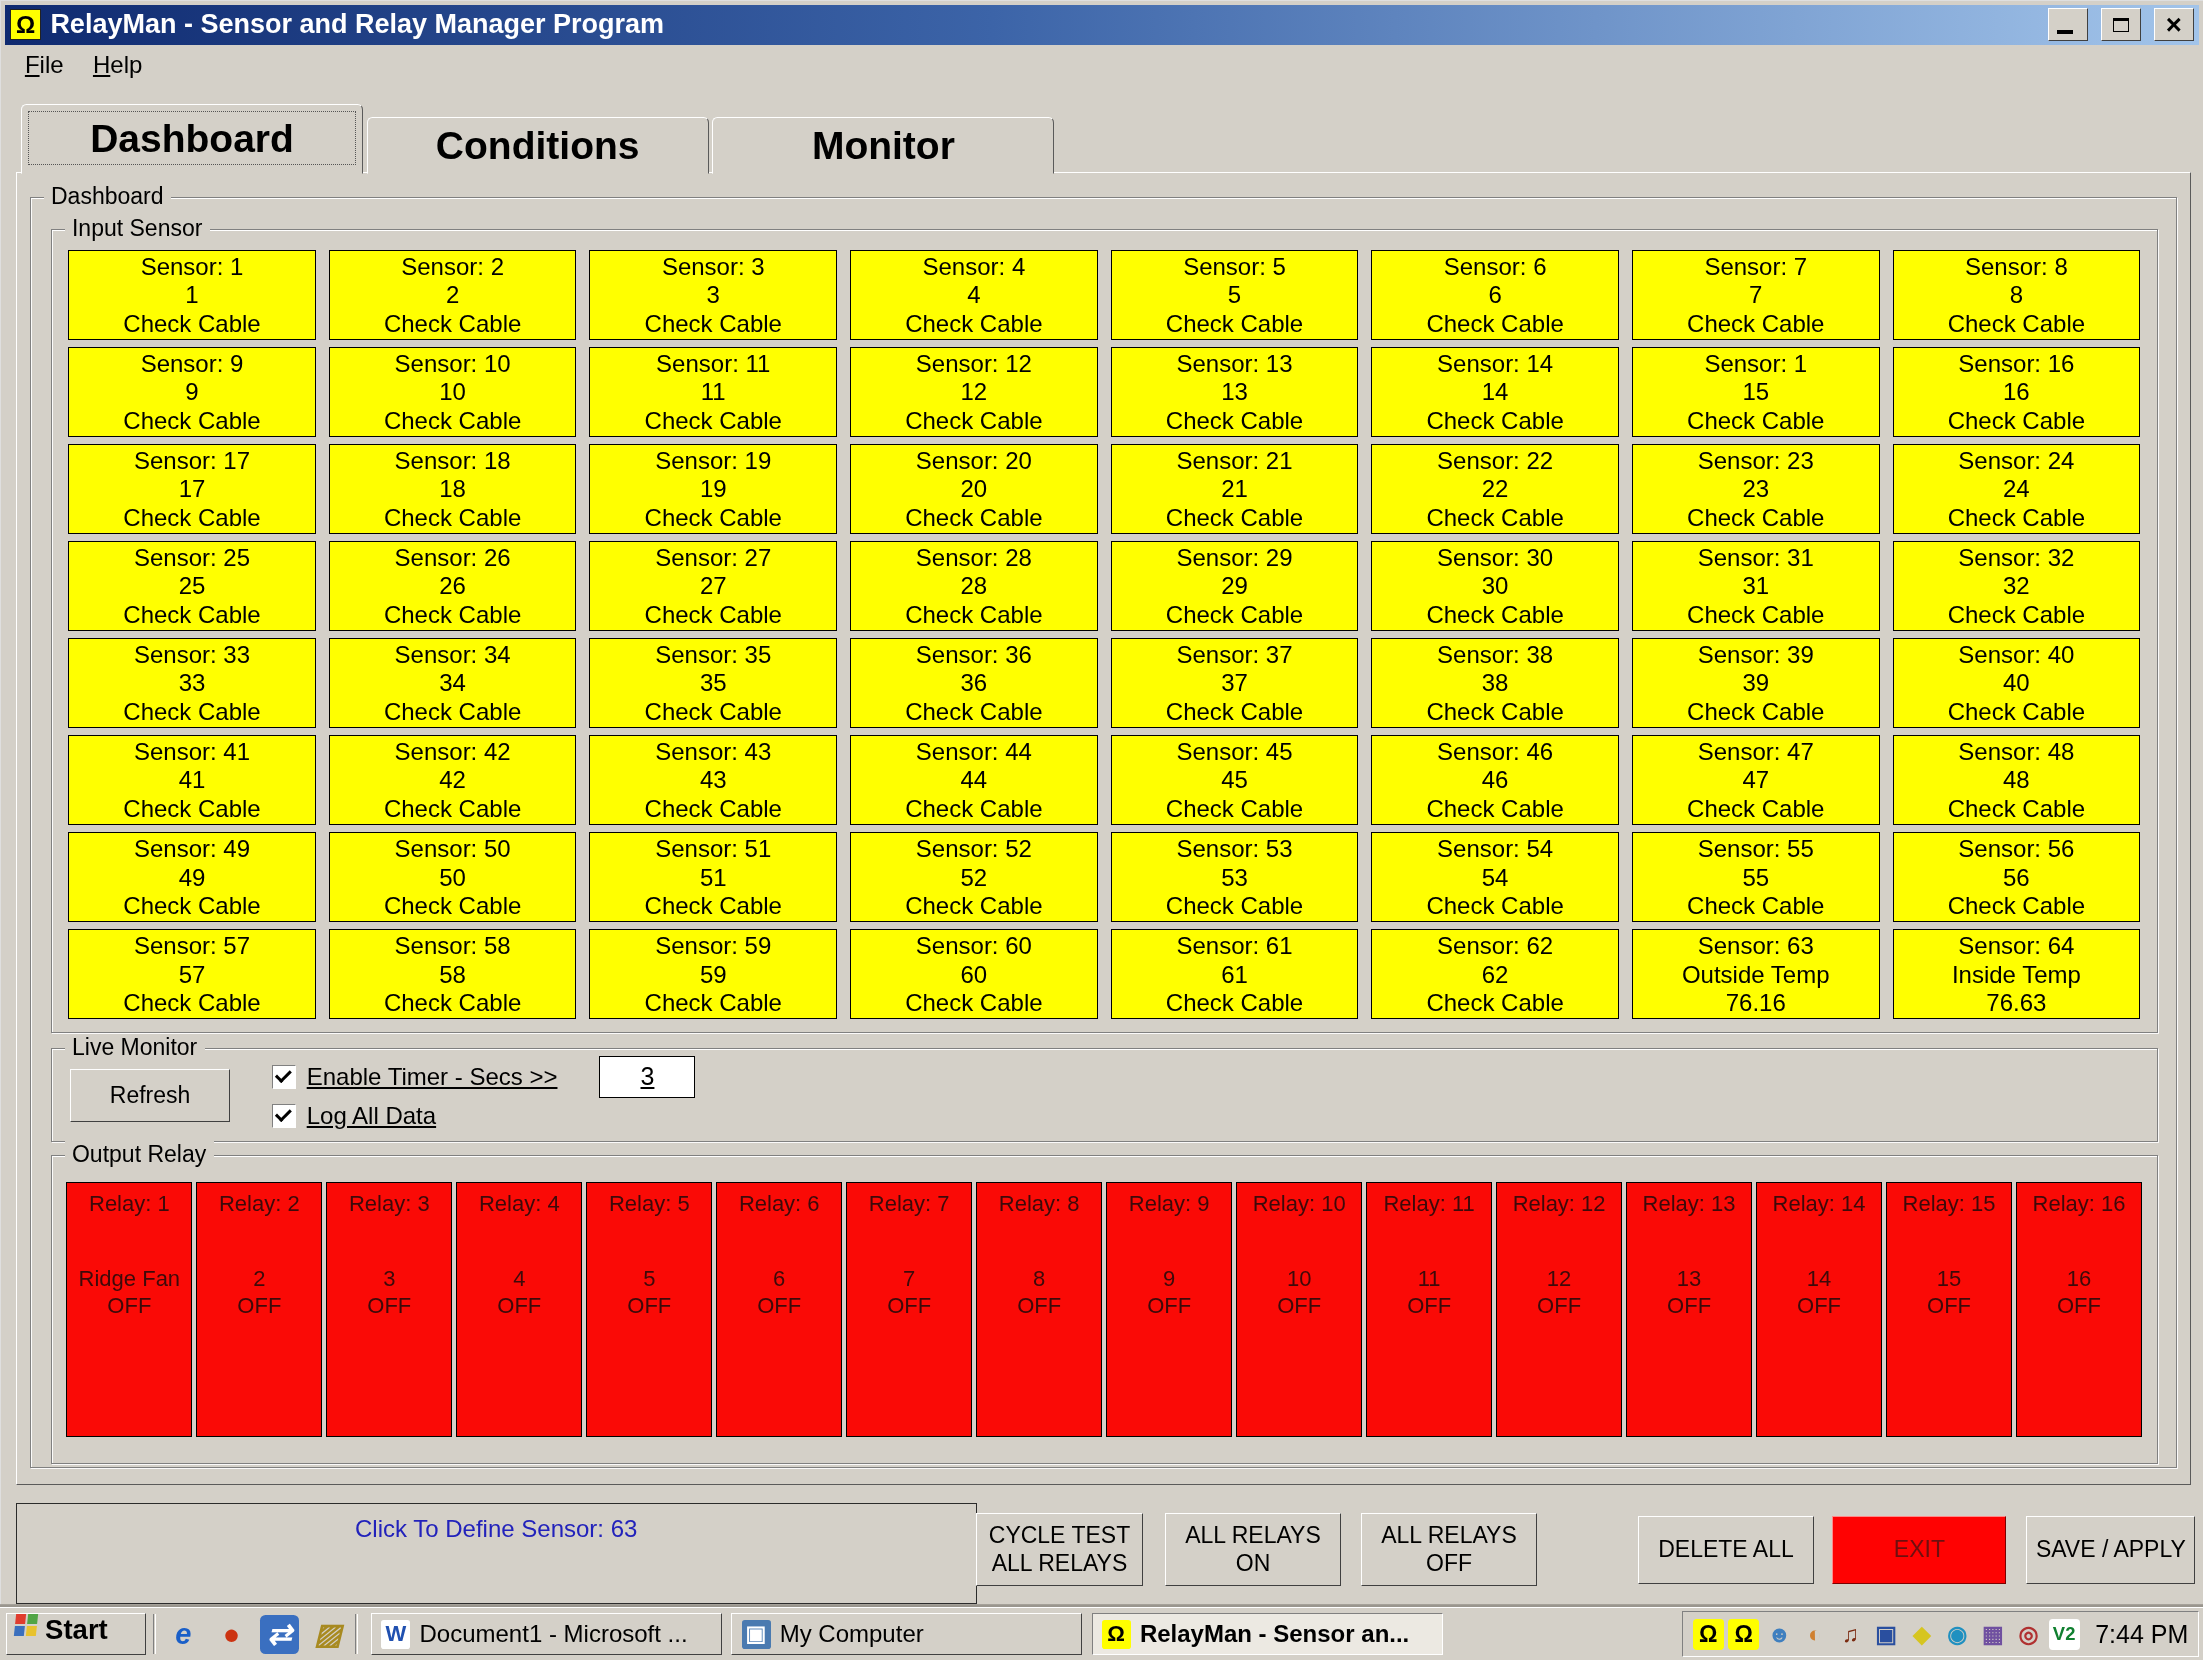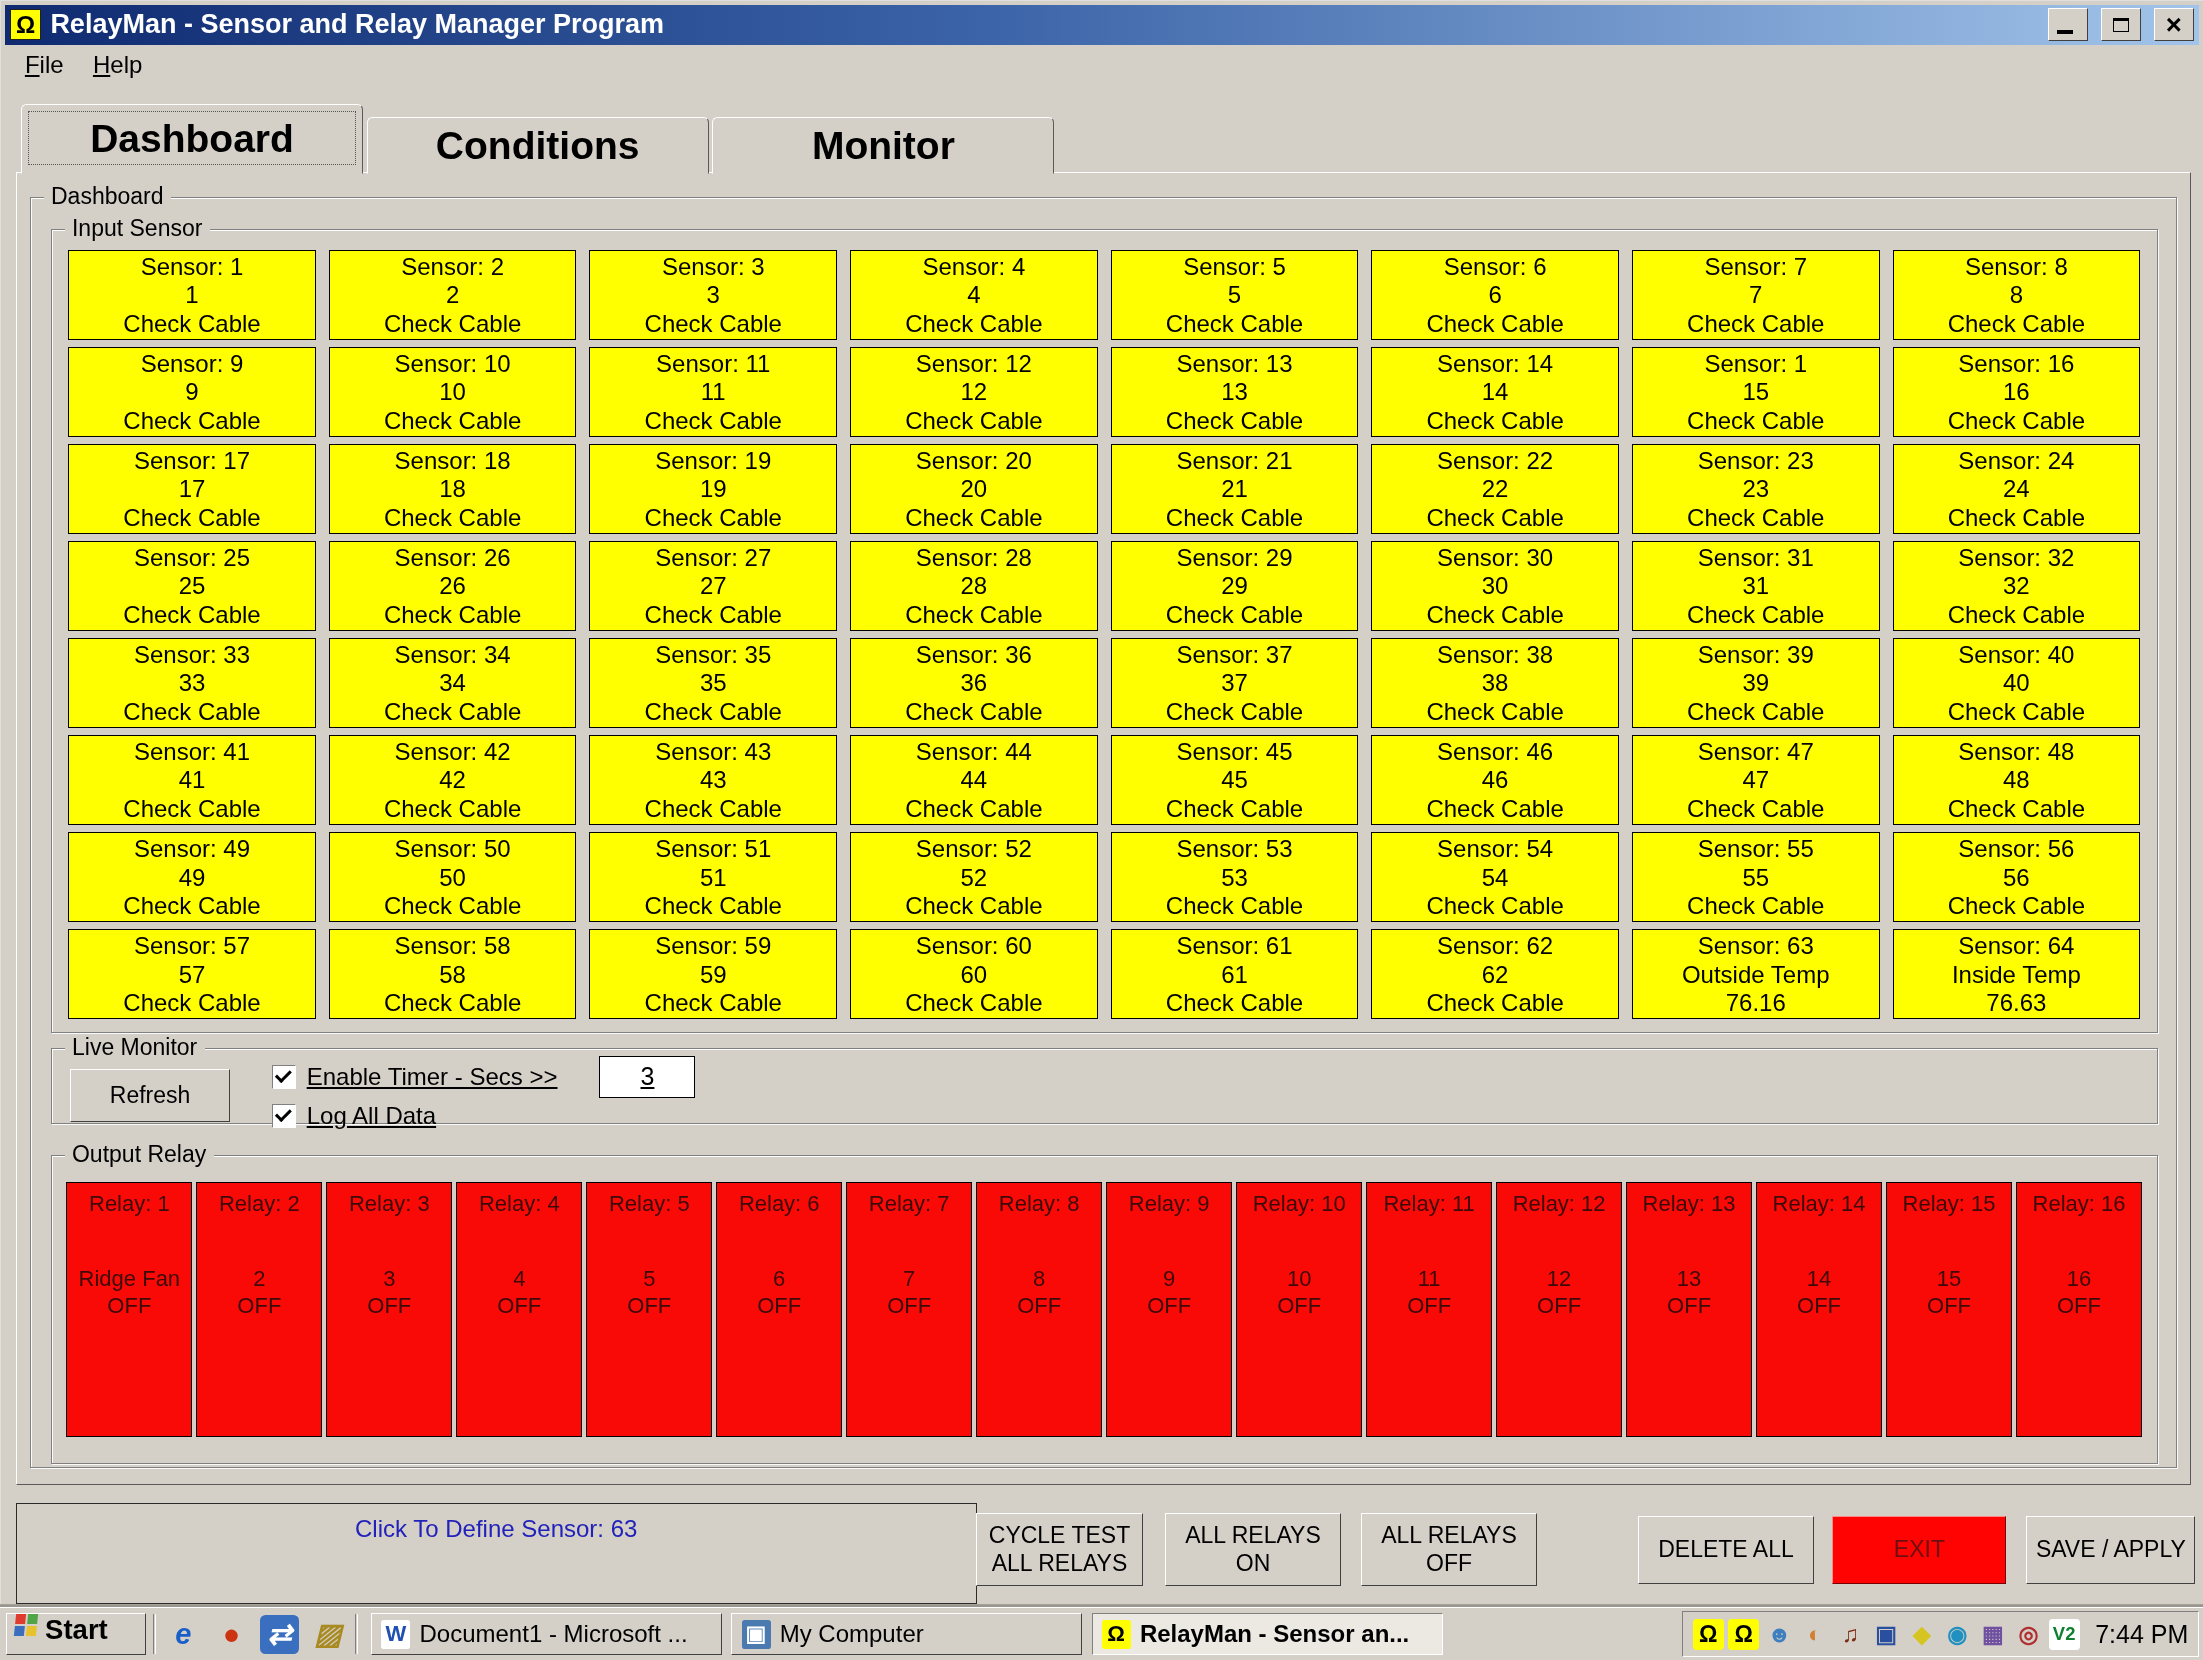--- a/index.html
+++ b/index.html
@@ -45,21 +45,21 @@
   .tab.active::after { content:""; position:absolute; inset:6.4px 6.4px 8.3px 6.4px; border:1.8px dotted #555; }
 
   .tabpage { position:absolute; left:14.7px; top:171px; width:2175px; height:1313px;
              background:#d4d0c8; border:1.8px solid; border-color:#ffffff #5a5a5a #5a5a5a #ffffff; z-index:2; }
 
   .groupbox { position:absolute; }
   .legend { position:absolute; top:-14.7px; left:13px; background:#d4d0c8; padding:0 7.3px; font-size:23px; white-space:nowrap; }
 
   #dashboard-group    { left:13px;  top:24px;   width:2147px; height:1271px; }
   #input-sensor-group { left:20px;  top:31px;   width:2107px; height:804px; }
-  #live-monitor-group { left:20px;  top:850px;  width:2107px; height:76px; }
+  #live-monitor-group { left:20px;  top:850px;  width:2107px; height:94px; }
   #output-relay-group { left:20px;  top:957px; width:2107px; height:309px; }
 
   
   #sensor-grid { position:absolute; left:16.5px; right:16.5px; top:20px; bottom:13px;
                  display:grid; grid-template-columns:repeat(8,1fr); grid-template-rows:repeat(8,1fr);
                  gap:7.3px 13px; }
   .sensor-cell { background:#ffff00; border:1.8px solid #000; text-align:center;
                  font-size:24px; line-height:28.5px; padding-top:1.8px; overflow:hidden; cursor:default; }
 
   

